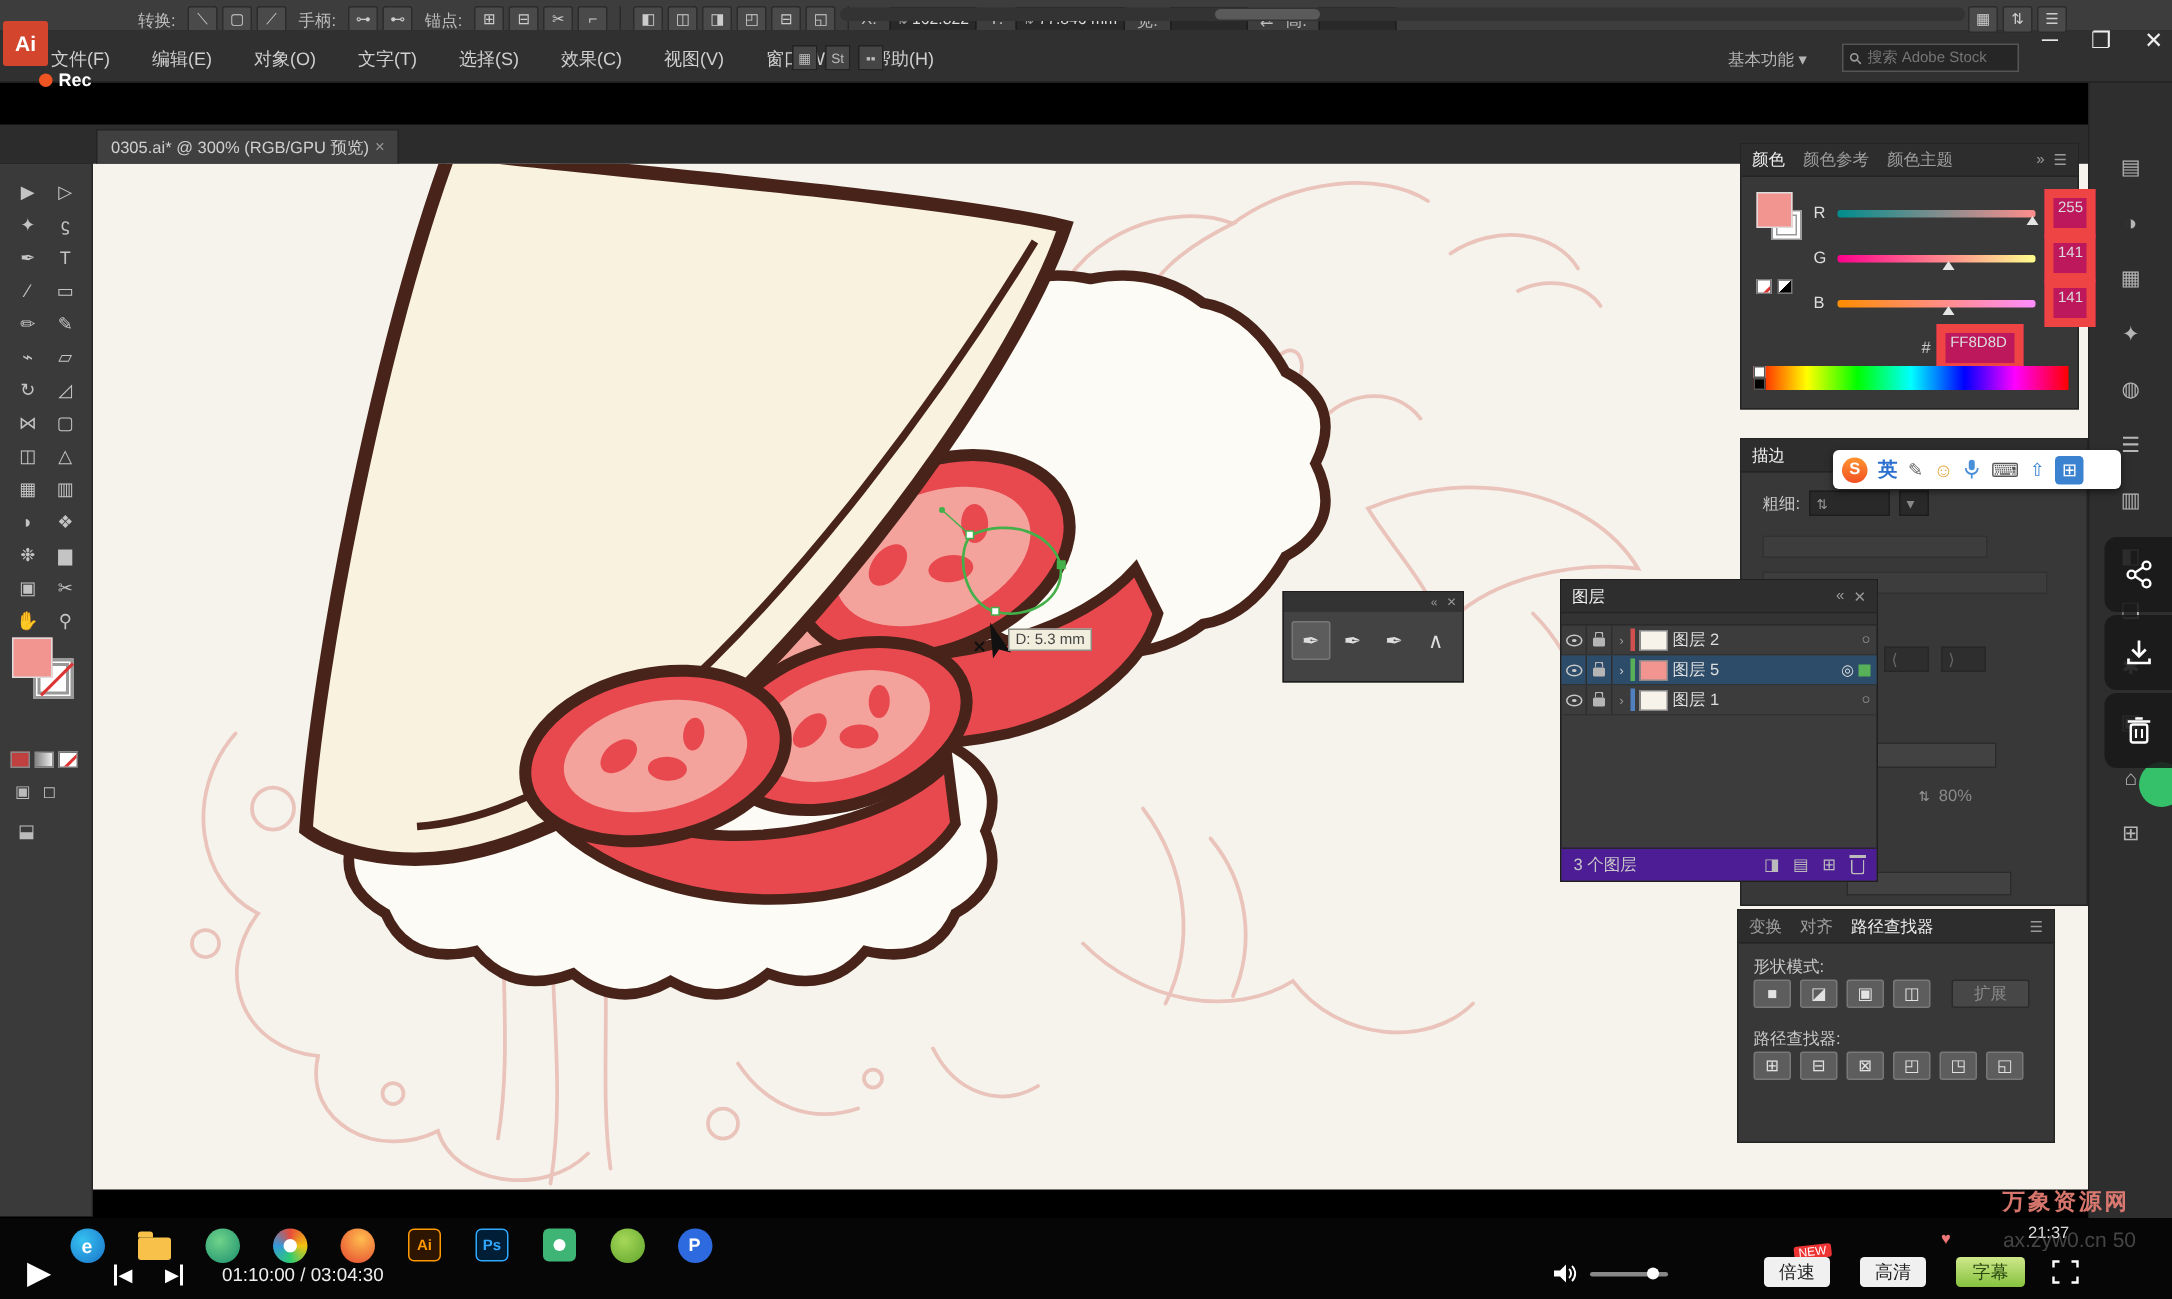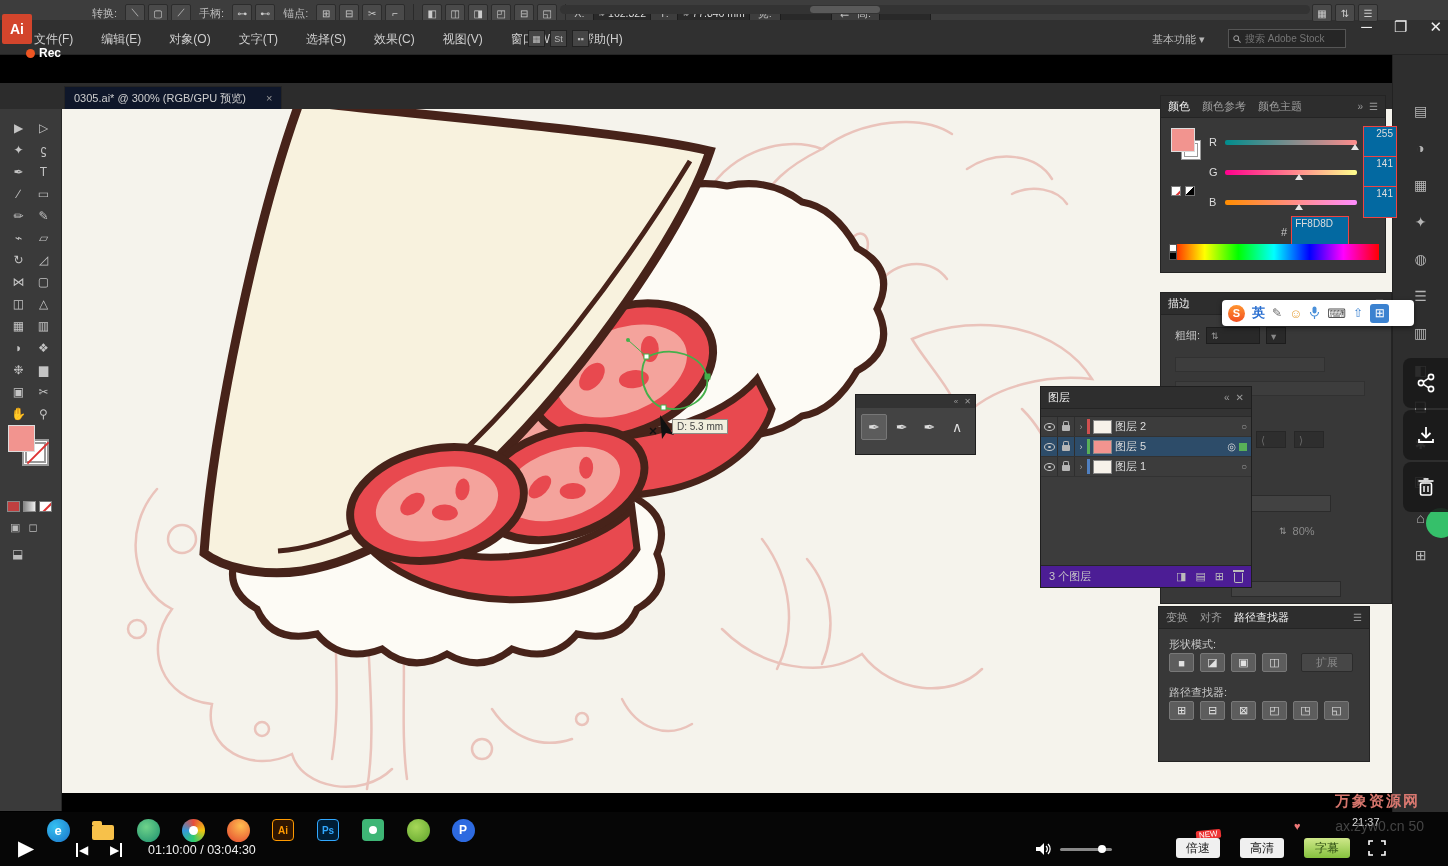--- a/index.html
+++ b/index.html
@@ -26,21 +26,21 @@
   
   #controlbar{left:0;top:55px;right:0;height:27px;background:#3d3d3d;border-bottom:1px solid #262626;display:flex;align-items:center;padding-left:92px;gap:8px;z-index:4}
   .cb-label{color:#bdbdbd;font-size:11px}
   .ic-group{display:flex;gap:3px}
   .cb-ic{width:20px;height:18px;background:#4a4a4a;border:1px solid #2c2c2c;color:#ccc;font-size:10px;display:flex;align-items:center;justify-content:center;border-radius:2px}
   .val-box{height:17px;background:#292929;border:1px solid #1d1d1d;color:#ddd;font-size:10.5px;display:flex;align-items:center;padding:0 4px}
   .spin{color:#999;font-size:9px}
   .sep{width:1px;height:18px;background:#2a2a2a}
   
   #tabbar{left:0;top:83px;right:0;height:26px;background:#2c2c2c;z-index:3}
-  #doctab{position:absolute;left:64px;top:3px;height:23px;background:#0f172a;border:1px solid #242424;border-bottom:none;display:flex;align-items:center;gap:20px;padding:0 9px;color:#cfcfcf;font-size:11px}
+  #doctab{position:absolute;left:64px;top:3px;height:23px;background:#404040;border:1px solid #242424;border-bottom:none;display:flex;align-items:center;gap:4px;padding:0 9px;color:#cfcfcf;font-size:11px}
   
   #toolbox{left:0;top:109px;width:62px;bottom:55px;background:#3a3a3a;border-right:1px solid #262626;z-index:3}
   #toolbox-grid{position:absolute;left:6px;top:8px;width:50px;display:flex;flex-wrap:wrap}
   .tb-ic{width:25px;height:22px;color:#c4c4c4;font-size:12px;display:flex;align-items:center;justify-content:center;cursor:pointer}
   #swatches{position:absolute;left:8px;top:316px;width:46px;height:46px}
   #stroke-swatch{position:absolute;left:14px;top:14px;width:27px;height:27px;background:#fff;border:5px double #999}
   #stroke-swatch:after{content:"";position:absolute;left:-4px;top:8px;width:30px;height:2px;background:#d33;transform:rotate(-45deg)}
   #fill-swatch{position:absolute;left:0;top:0;width:27px;height:27px;border:1px solid #ddd}
   #mode-row{position:absolute;left:7px;top:392px;display:flex;gap:3px}
   .mode-sq{width:13px;height:11px;border:1px solid #888}
@@ -52,21 +52,21 @@
   
   .panel{position:absolute;background:#383838;border:1px solid #242424;z-index:6}
   .ptabs{height:22px;background:#2d2d2d;display:flex;align-items:center;padding:0 7px;gap:12px;border-bottom:1px solid #242424}
   .ptab{color:#9e9e9e;font-size:11px}
   .ptab.on{color:#f0f0f0}
   .pmenu{margin-left:auto;color:#9a9a9a;font-size:10px;display:flex;gap:6px}
   .slider-row{position:absolute;display:flex;align-items:center;gap:6px}
   .ch-label{color:#ddd;font-size:11px;width:10px}
   .track{width:132px;height:5px;border-radius:2px;position:relative}
   .tri{position:absolute;top:4px;width:0;height:0;border-left:4px solid transparent;border-right:4px solid transparent;border-bottom:6px solid #e5e5e5}
-  .ch-val{width:34px;height:32px;background:#0369a1;border:1px solid #ef4444;color:#ddd;font-size:10px;text-align:right;padding:1px 3px}
+  .ch-val{width:34px;height:32px;background:#be185d;border:6px solid #ef4444;color:#ddd;font-size:10px;text-align:right;padding:1px 3px}
   .bw{width:12px;height:12px;border:1px solid #777;position:relative;background:linear-gradient(135deg,#fff 50%,#000 50%)}
   .none-sw{width:12px;height:12px;border:1px solid #777;background:#fff;position:relative;overflow:hidden}
   .none-sw:after{content:"";position:absolute;left:-2px;top:5px;width:18px;height:2px;background:#d33;transform:rotate(-45deg)}
   .gray-box{background:#424242;border:1px solid #2b2b2b}
   
   #layers-panel{left:1040px;top:386px;width:212px;height:202px;background:#3c3c3c;border:1px solid #1f1f1f;z-index:12}
   .lrow{height:20px;display:flex;align-items:center;border-bottom:1px solid #323232;padding-right:4px}
   .lcell{width:17px;display:flex;align-items:center;justify-content:center;border-right:1px solid #2e2e2e;height:100%}
   .eye{width:11px;height:8px;border:1px solid #c8c8c8;border-radius:50%;position:relative}
   .eye:before{content:"";position:absolute;left:3px;top:2px;width:3px;height:2.5px;border-radius:50%;background:#c8c8c8}

